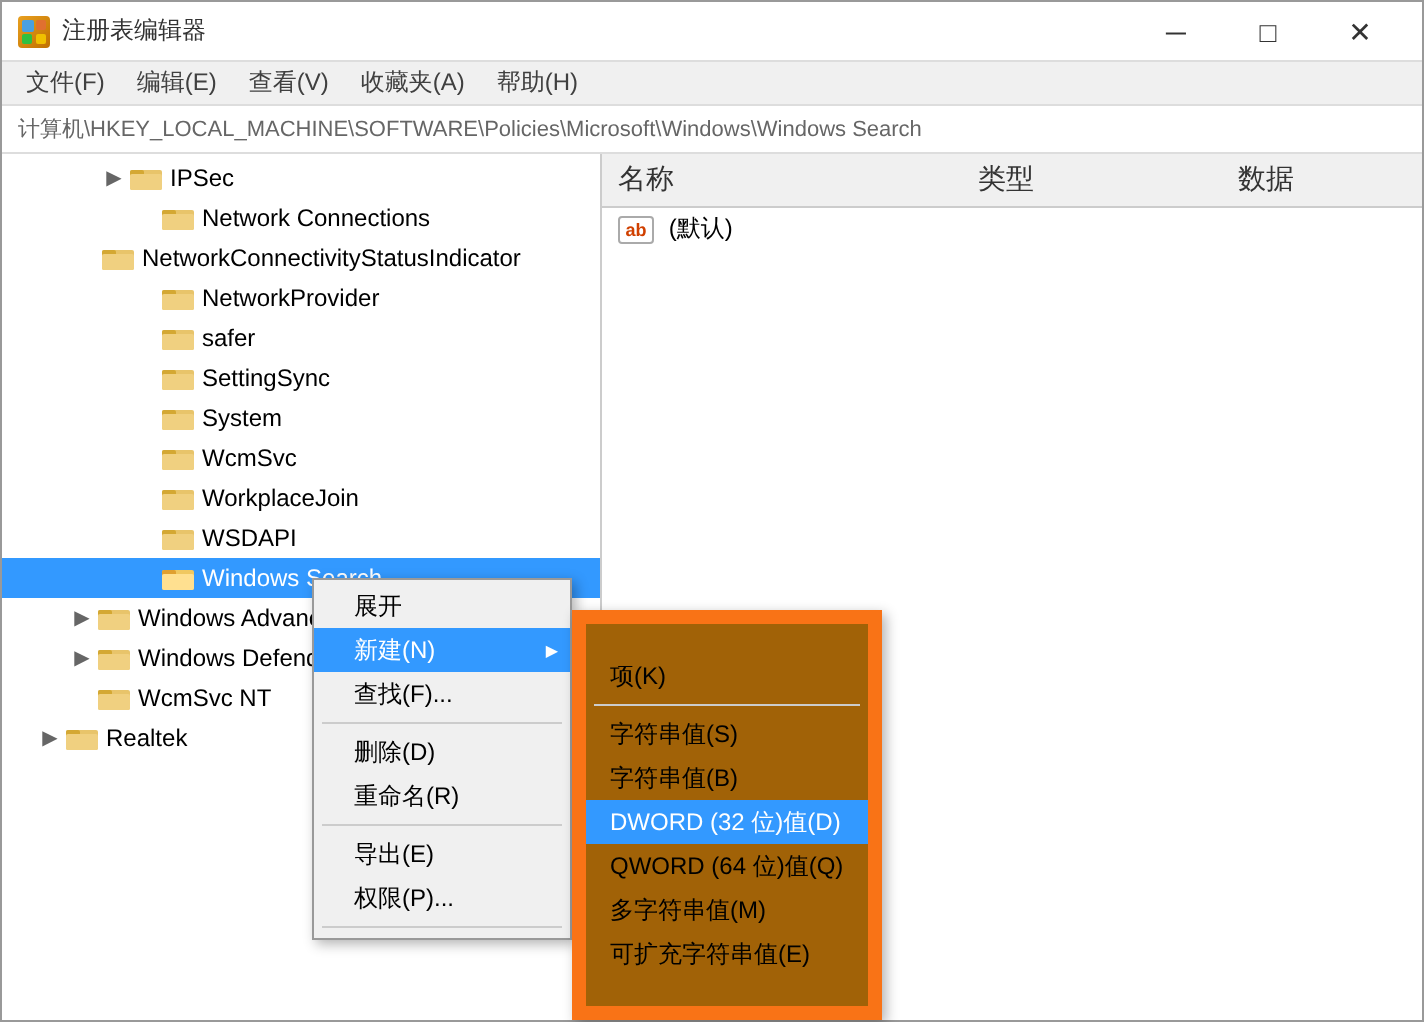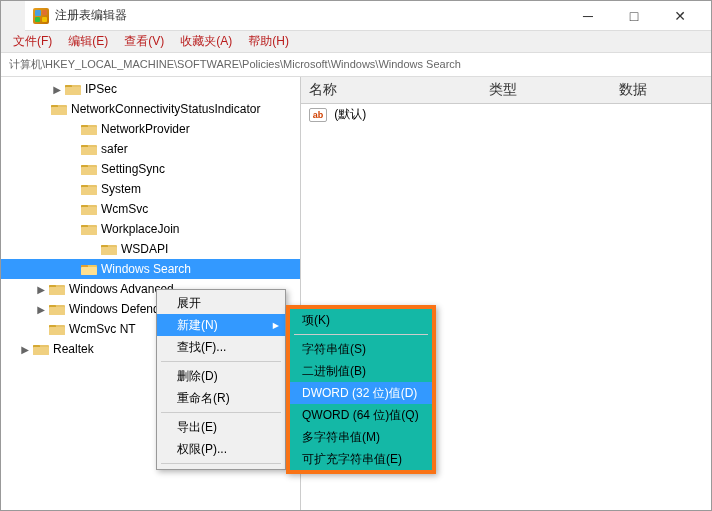--- a/index.html
+++ b/index.html
@@ -26,21 +26,20 @@
     }
 
     .title-bar {
       background: #fff;
       height: 30px;
       display: flex;
       align-items: center;
       padding: 0 8px;
       border-bottom: 1px solid #ddd;
       user-select: none;
-      margin-left: 24px;
     }
 
     .title-bar-icon {
       width: 16px;
       height: 16px;
       margin-right: 6px;
       background: linear-gradient(135deg, #e8a020 0%, #c07000 100%);
       border-radius: 2px;
       display: flex;
       align-items: center;
@@ -80,21 +79,21 @@
       display: flex;
       align-items: center;
       padding: 0 4px;
       border-bottom: 1px solid #ddd;
     }
 
     .menu-item {
       padding: 2px 8px;
       cursor: pointer;
       font-size: 12px;
-      color: #b91c1c;
+      color: #404040;
     }
 
     .address-bar {
       background: #fff;
       height: 24px;
       display: flex;
       align-items: center;
       padding: 0 8px;
       border-bottom: 1px solid #ddd;
       font-size: 11px;
@@ -256,26 +255,26 @@
 
     .context-menu-separator {
       height: 1px;
       background: #ccc;
       margin: 3px 4px;
     }
 
     
     .submenu {
       position: absolute;
-      background: #14b8a6;
-      border: 4px solid #f97316;
+      background: #a16207;
+      border: 7px solid #f97316;
       box-shadow: 2px 2px 6px rgba(0,0,0,0.3);
       z-index: 101;
       min-width: 150px;
-      padding: 0 0;
+      padding: 15px 0;
       top: 304px;
       left: 285px;
     }
 
     .submenu-item {
       display: flex;
       align-items: center;
       height: 22px;
       padding: 0 12px;
       cursor: pointer;
@@ -328,20 +327,31 @@
           <span class="folder-icon">
             <svg class="folder-svg" viewBox="0 0 16 14">
                 <rect x="0" y="3" width="16" height="10" rx="1" fill="#e8c46a"></rect>
                 <rect x="0" y="3" width="7" height="3" rx="1" fill="#d4a833"></rect>
                 <rect x="0" y="5" width="16" height="8" rx="1" fill="#f0d080"></rect>
               </svg>
           </span>
           <span>IPSec</span>
         </div>
 
+        <div class="tree-item" style="padding-left: 64px;">
+          <span class="tree-arrow" style="visibility:hidden;">▶</span>
+          <span class="folder-icon">
+            <svg class="folder-svg" viewBox="0 0 16 14">
+                <rect x="0" y="3" width="16" height="10" rx="1" fill="#e8c46a"></rect>
+                <rect x="0" y="3" width="7" height="3" rx="1" fill="#d4a833"></rect>
+                <rect x="0" y="5" width="16" height="8" rx="1" fill="#f0d080"></rect>
+              </svg>
+          </span>
+          <span>Network Connections</span>
+        </div>
 
         <div class="tree-item" style="padding-left: 34px;">
           <span class="tree-arrow" style="visibility:hidden;">▶</span>
           <span class="folder-icon">
             <svg class="folder-svg" viewBox="0 0 16 14">
                 <rect x="0" y="3" width="16" height="10" rx="1" fill="#e8c46a"></rect>
                 <rect x="0" y="3" width="7" height="3" rx="1" fill="#d4a833"></rect>
                 <rect x="0" y="5" width="16" height="8" rx="1" fill="#f0d080"></rect>
               </svg>
           </span>
@@ -413,21 +423,21 @@
           <span class="folder-icon">
             <svg class="folder-svg" viewBox="0 0 16 14">
                 <rect x="0" y="3" width="16" height="10" rx="1" fill="#e8c46a"></rect>
                 <rect x="0" y="3" width="7" height="3" rx="1" fill="#d4a833"></rect>
                 <rect x="0" y="5" width="16" height="8" rx="1" fill="#f0d080"></rect>
               </svg>
           </span>
           <span>WorkplaceJoin</span>
         </div>
 
-        <div class="tree-item" style="padding-left: 84px;">
+        <div class="tree-item" style="padding-left: 64px;">
           <span class="tree-arrow" style="visibility:hidden;">▶</span>
           <span class="folder-icon">
             <svg class="folder-svg" viewBox="0 0 16 14">
                 <rect x="0" y="3" width="16" height="10" rx="1" fill="#e8c46a"></rect>
                 <rect x="0" y="3" width="7" height="3" rx="1" fill="#d4a833"></rect>
                 <rect x="0" y="5" width="16" height="8" rx="1" fill="#f0d080"></rect>
               </svg>
           </span>
           <span>WSDAPI</span>
         </div>
@@ -542,21 +552,21 @@
 
   <div class="submenu">
     <div class="submenu-item">
       <span>项(K)</span>
     </div>
     <div class="context-menu-separator"></div>
     <div class="submenu-item">
       <span>字符串值(S)</span>
     </div>
     <div class="submenu-item">
-      <span>二进制值(B)</span>
+      <span>字符串值(B)</span>
     </div>
     <div class="submenu-item highlighted">
       <span>DWORD (32 位)值(D)</span>
     </div>
     <div class="submenu-item">
       <span>QWORD (64 位)值(Q)</span>
     </div>
     <div class="submenu-item">
       <span>多字符串值(M)</span>
     </div>

